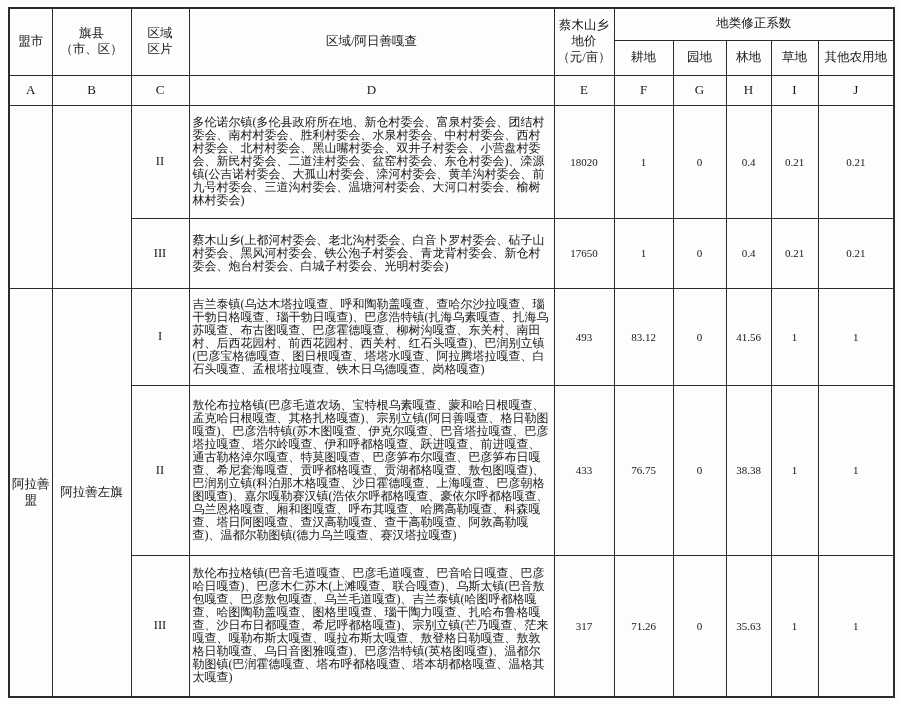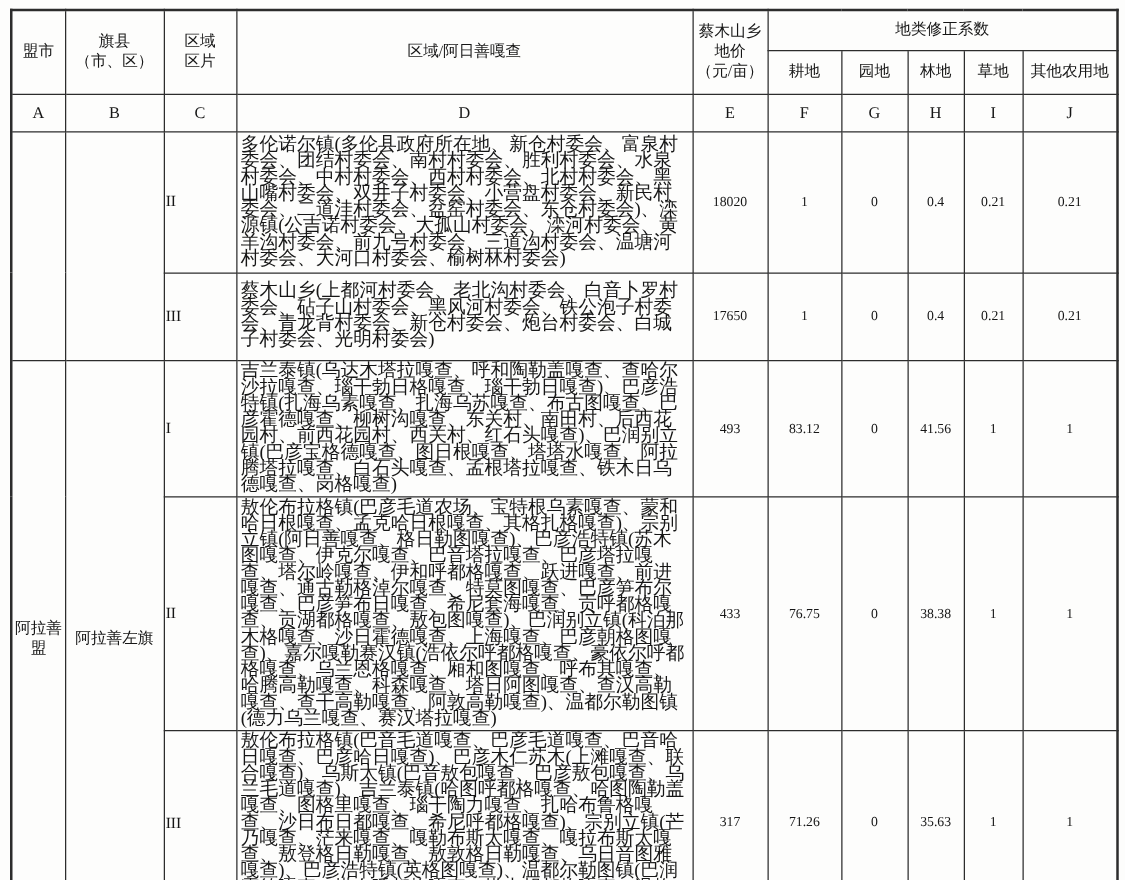--- a/index.html
+++ b/index.html
@@ -38,29 +38,30 @@
     padding: 2px;
   }
   .prewrap { white-space: pre-line; }
   td.letter {
     font-size: 13px;
     text-align: center;
     font-family: "Liberation Serif", "DejaVu Serif", serif;
   }
   td.zone {
     font-size: 12.5px;
+    text-align: center;
   }
   td.league, td.banner {
     font-size: 12.5px;
     text-align: center;
     line-height: 1.3;
     padding: 1px;
   }
   td.desc {
-    font-size: 15px;
+    font-size: 12px;
     line-height: 13px;
     text-align: left;
     padding: 2px 2px 2px 3px;
     letter-spacing: 0;
   }
   td.num {
     font-size: 11px;
     text-align: center;
   }
 </style>

